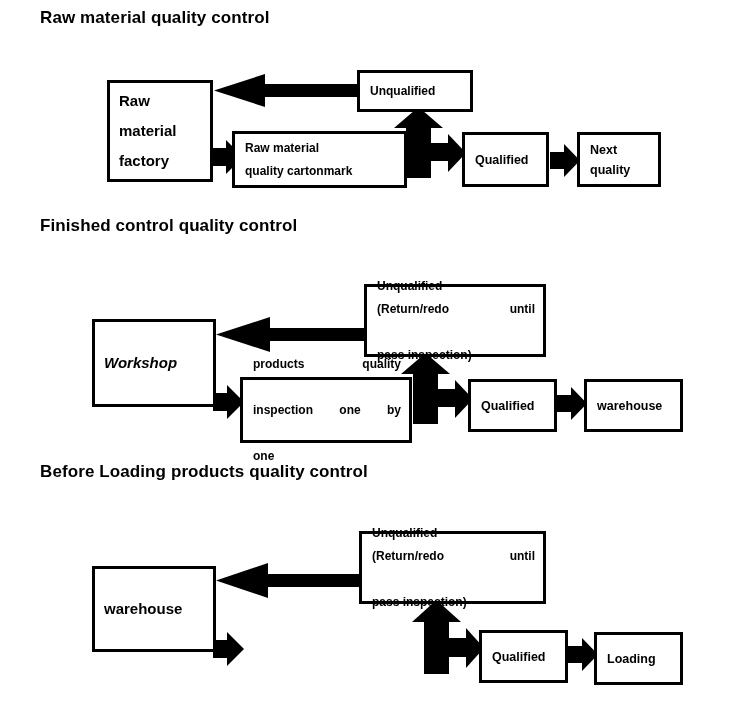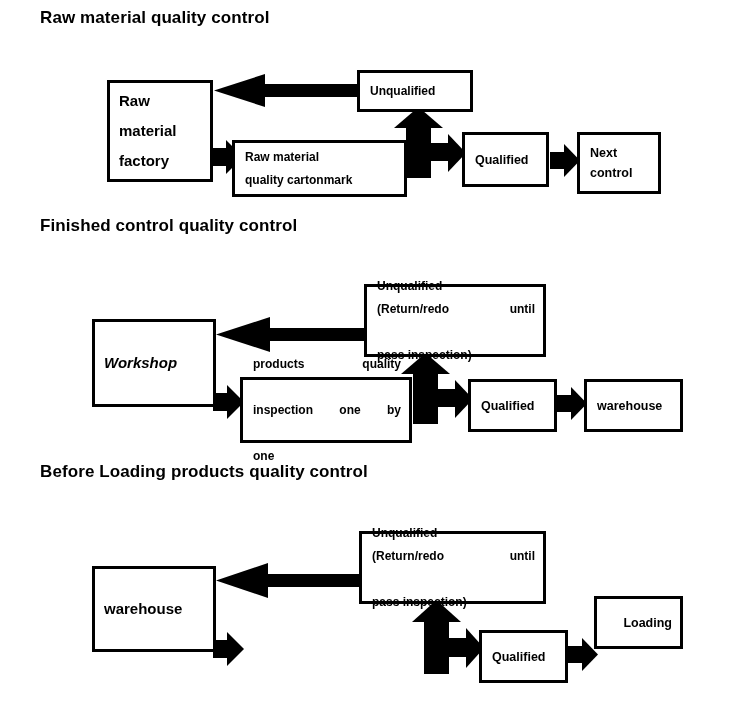--- a/index.html
+++ b/index.html
@@ -104,34 +104,34 @@
     <g fill="#000000">
       <rect x="550" y="152" width="14" height="17"></rect>
       <polygon points="564,144 564,177 580,160.5"></polygon>
     </g>
   </svg>
 
   <div class="node t-lg pad-l" style="left:107px; top:80px; width:106px; height:102px;">
     <span class="txt"><span>Raw</span><br><span>material</span><br><span>factory</span></span>
   </div>
 
-  <div class="node t-md pad-c" style="left:232px; top:131px; width:175px; height:57px;margin-top:9px;">
+  <div class="node t-md pad-c" style="left:232px; top:131px; width:175px; height:57px;">
     <span class="txt"><span>Raw material</span><br><span>quality cartonmark</span></span>
   </div>
 
   <div class="node t-md pad-c" style="left:357px; top:70px; width:116px; height:42px;">
     <span class="txt">Unqualified</span>
   </div>
 
   <div class="node t-sm pad-c" style="left:462px; top:132px; width:87px; height:55px;">
     <span class="txt">Qualified</span>
   </div>
 
-  <div class="node t-sm pad-c" style="left:577px; top:132px; width:84px; height:62px;">
-    <span class="txt"><span>Next</span><br><span>control</span></span>
+  <div class="node t-sm pad-c" style="left:577px; top:132px; width:84px; height:55px;">
+    <span class="txt"><span>Next</span><br><span>quality</span></span>
   </div>
 
   <div class="section-title" style="left:0; top:216px;">Finished control quality control</div>
 
   <svg class="arrow-layer" viewBox="0 0 748 714" width="748" height="714" aria-hidden="true">
 
     <g fill="#000000">
       <rect x="270" y="328" width="94" height="13"></rect>
       <polygon points="270,317 270,352 216,334.5"></polygon>
     </g>
@@ -207,17 +207,17 @@
 
 
   <div class="node t-md pad-c justify" style="left:359px; top:531px; width:187px; height:73px;">
     <span class="txt"><span>Unqualified</span><span class="jline">(Return/redo until</span><span>pass inspection)</span></span>
   </div>
 
   <div class="node t-sm pad-c" style="left:479px; top:630px; width:89px; height:53px;">
     <span class="txt">Qualified</span>
   </div>
 
-  <div class="node t-sm pad-c" style="left:594px; top:596px; width:89px; height:53px;text-align:right;">
+  <div class="node t-sm pad-c" style="left:594px; top:632px; width:89px; height:53px;">
     <span class="txt">Loading</span>
   </div>
 
 </div>
 
 </body></html>

